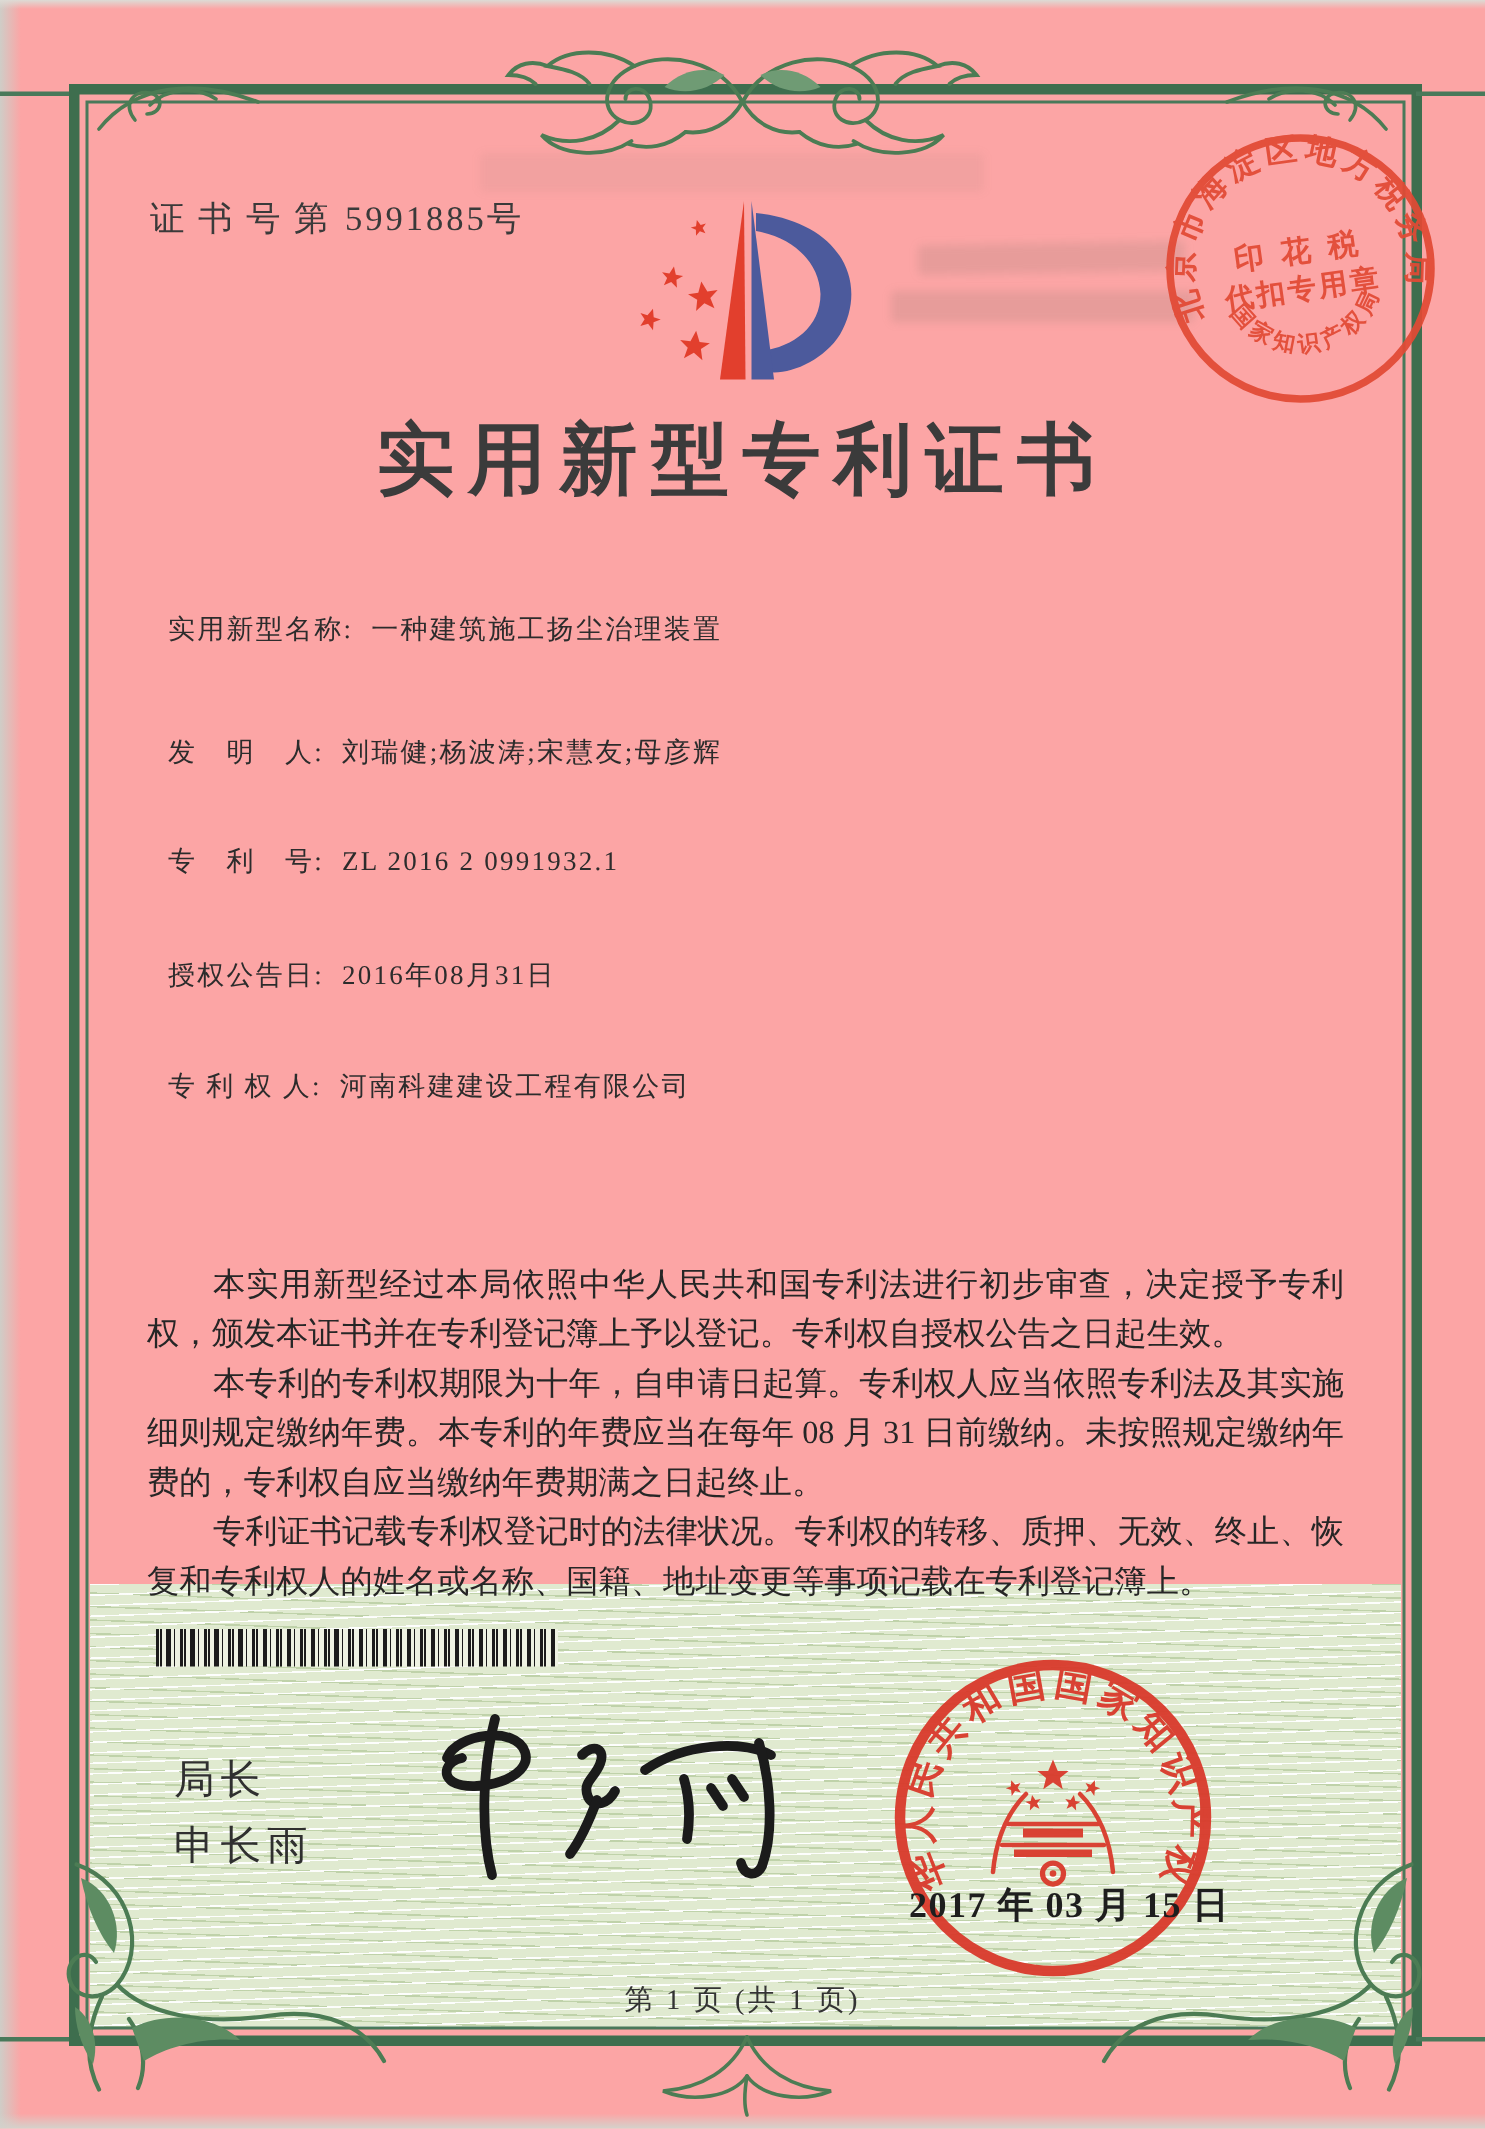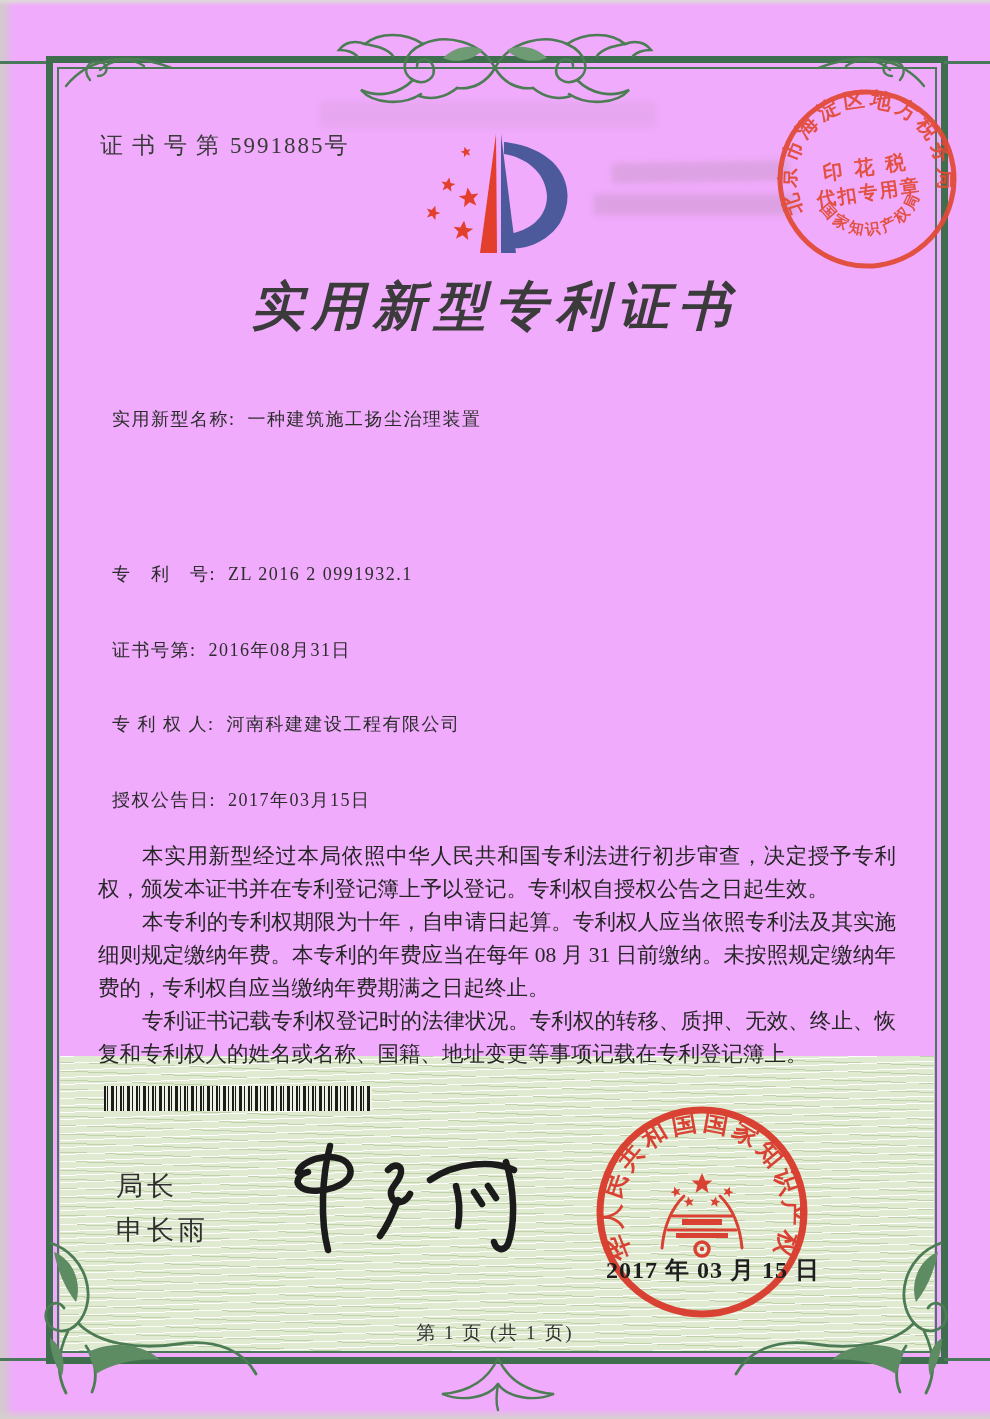--- a/index.html
+++ b/index.html
@@ -1,18 +1,18 @@
 <!DOCTYPE html>
 <html><head>
 <meta charset="utf-8">
 <style>
   html,body{margin:0;padding:0;background:#e9e7e1;}
   #page{
     position:relative;width:990px;height:1419px;margin:0 auto;
-    background:#f0abfc;overflow:hidden;
+    background:#fca5a5;overflow:hidden;
     font-family:"Liberation Serif","DejaVu Serif",serif;
     color:#262626;
   }
   
   .edge-left{position:absolute;left:0;top:0;width:14px;height:100%;
     background:linear-gradient(to right,#cfcdc7,rgba(248,246,240,0));}
   .edge-bottom{position:absolute;left:0;bottom:0;width:100%;height:10px;
     background:linear-gradient(to top,#d4d2cc,rgba(248,246,240,0));}
   .edge-top{position:absolute;left:0;top:0;width:100%;height:6px;
     background:linear-gradient(to bottom,#dddbd5,rgba(248,246,240,0));}
@@ -38,21 +38,21 @@
       repeating-linear-gradient(182deg, rgba(164,190,138,.55) 0 1px, rgba(255,255,255,0) 1px 9px);
   }
 
   
   .cert-no{position:absolute;left:100px;top:130px;font-size:23px;color:#3a3a3a;}
   .cert-no .cjk{letter-spacing:9px;}
   .cert-no .num{letter-spacing:2px;margin-left:2px;}
 
   
   .title{position:absolute;left:0;top:272px;width:100%;text-align:center;
-    font-size:52px;font-weight:700;letter-spacing:9px;color:#3b3b3b;font-style:italic;}
+    font-size:52px;font-weight:700;letter-spacing:9px;color:#3b3b3b;}
 
   
   .field{position:absolute;left:112px;font-size:18px;letter-spacing:1.5px;color:#2c2c2c;white-space:nowrap;}
   .field .lbl{margin-right:12px;}
   .f0{top:407px}.f1{top:489px}.f2{top:562px}.f3{top:638px}.f4{top:712px}.f5{top:788px}
 
   
   .paras{position:absolute;left:98px;top:840px;width:798px;
     font-size:21.5px;line-height:33px;text-align:justify;color:#262626;}
   .paras p{margin:0;text-indent:44px;}
@@ -229,31 +229,31 @@
     </text>
     <text class="svgtext" x="95" y="90" text-anchor="middle" fill="#e24a35" font-size="20" letter-spacing="3">印 花 税</text>
     <text class="svgtext" x="95" y="115" text-anchor="middle" fill="#e24a35" font-size="19" letter-spacing="2">代扣专用章</text>
   </svg>
 
   <div class="title">实用新型专利证书</div>
 
   <div class="field f0">
     <span class="lbl">实用新型名称:</span><span>一种建筑施工扬尘治理装置</span>
   </div>
+  <div class="field f1">
+    <span class="lbl">发　明　人:</span><span>刘瑞健;杨波涛;宋慧友;母彦辉</span>
+  </div>
   <div class="field f2">
     <span class="lbl">专　利　号:</span><span>ZL 2016 2 0991932.1</span>
   </div>
   <div class="field f3">
-    <span class="lbl">证书号第:</span><span>2016年08月31日</span>
+    <span class="lbl">授权公告日:</span><span>2016年08月31日</span>
   </div>
   <div class="field f4">
     <span class="lbl">专 利 权 人:</span><span>河南科建建设工程有限公司</span>
-  </div>
-  <div class="field f5">
-    <span class="lbl">授权公告日:</span><span>2017年03月15日</span>
   </div>
 
   <div class="paras">
     <p>本实用新型经过本局依照中华人民共和国专利法进行初步审查，决定授予专利权，颁发本证书并在专利登记簿上予以登记。专利权自授权公告之日起生效。</p>
     <p>本专利的专利权期限为十年，自申请日起算。专利权人应当依照专利法及其实施细则规定缴纳年费。本专利的年费应当在每年 08 月 31 日前缴纳。未按照规定缴纳年费的，专利权自应当缴纳年费期满之日起终止。</p>
     <p>专利证书记载专利权登记时的法律状况。专利权的转移、质押、无效、终止、恢复和专利权人的姓名或名称、国籍、地址变更等事项记载在专利登记簿上。</p>
   </div>
 
   <div class="barcode"></div>
 

